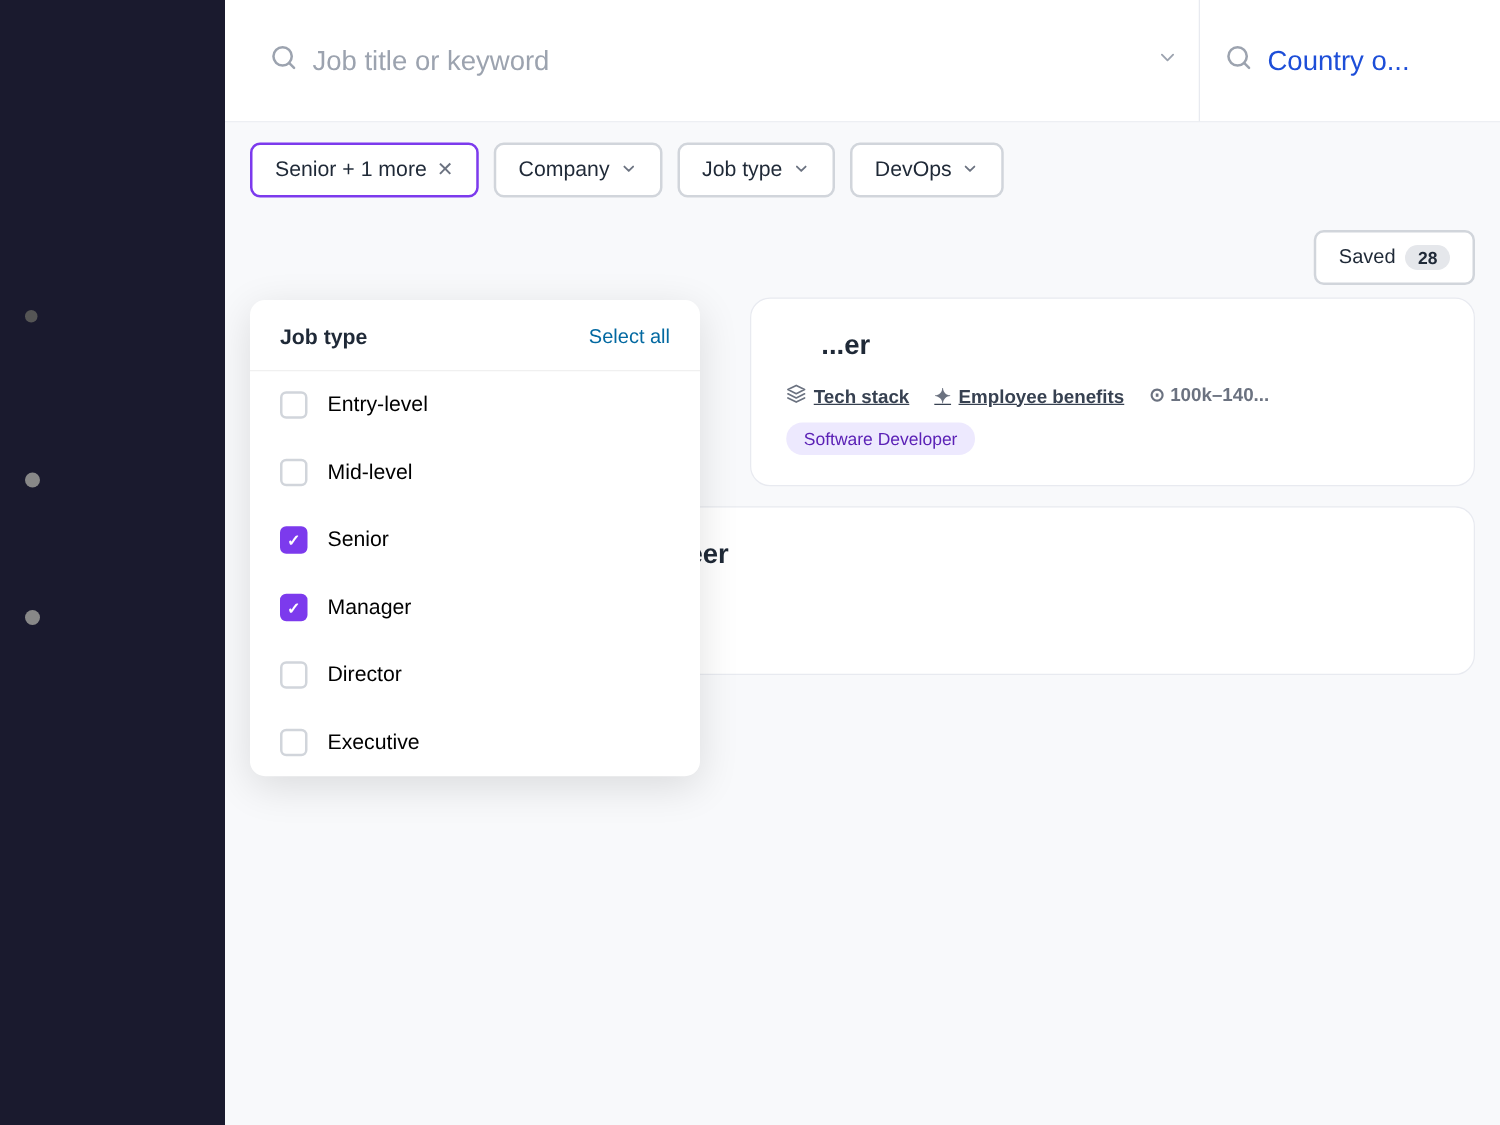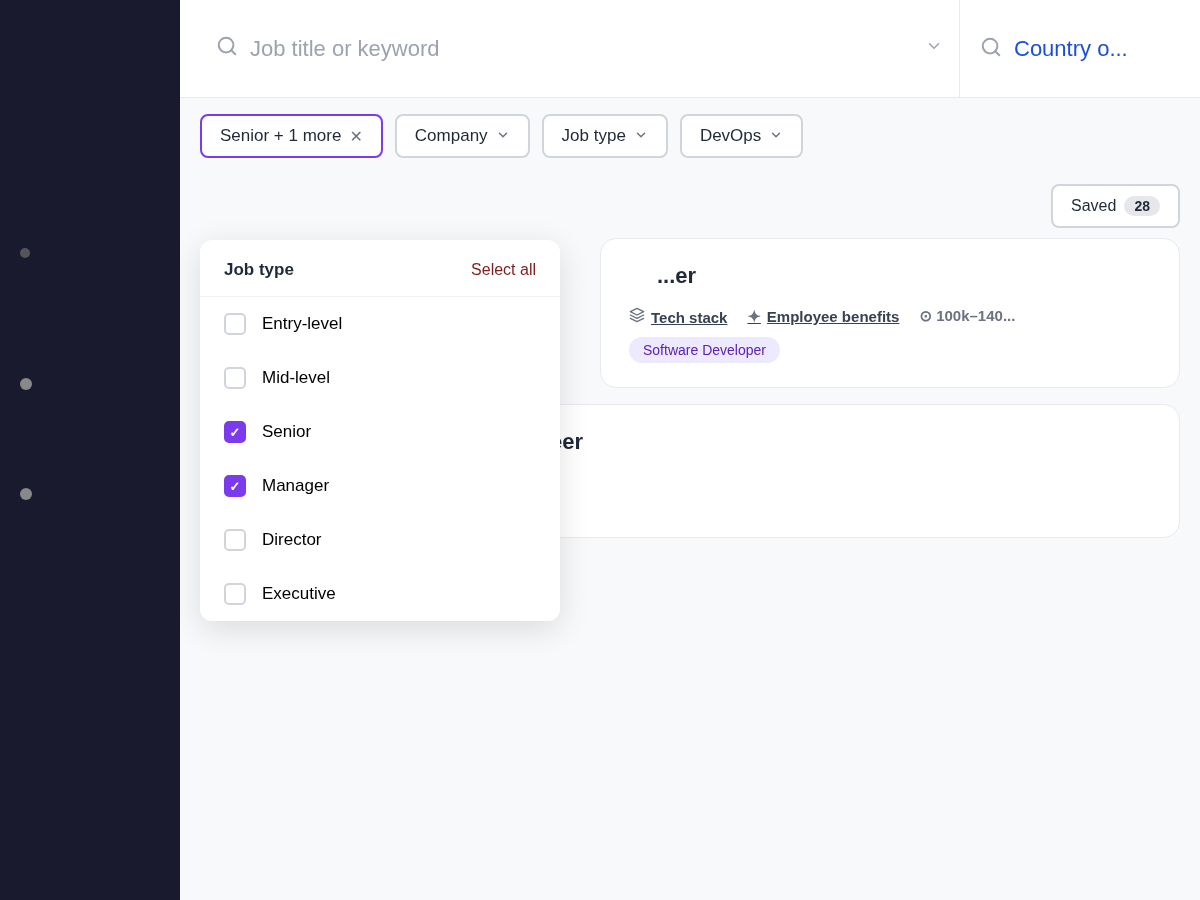--- a/index.html
+++ b/index.html
@@ -147,21 +147,21 @@
       padding: 20px 24px 16px;
       border-bottom: 1px solid #f0f0f0;
     }
     .dropdown-title {
       font-size: 17px;
       font-weight: 600;
       color: #1f2937;
     }
     .select-all {
       font-size: 16px;
-      color: #7f1d1d;
+      color: #0369a1;
       cursor: pointer;
     }
     .dropdown-option {
       display: flex;
       align-items: center;
       gap: 16px;
       padding: 16px 24px;
       cursor: pointer;
       font-size: 17px;
       color: #000000;

